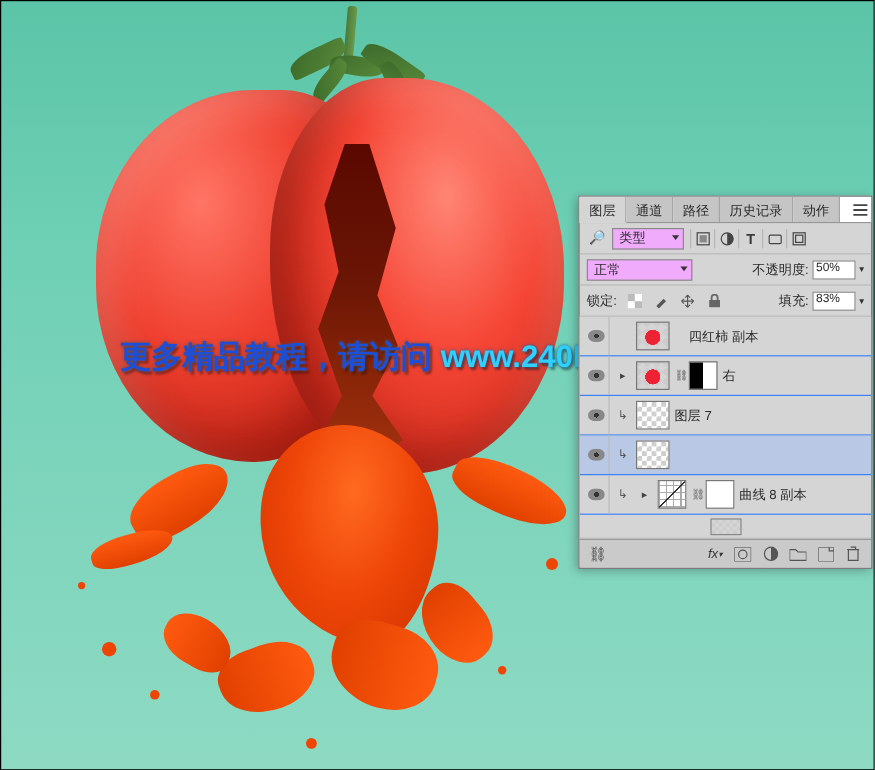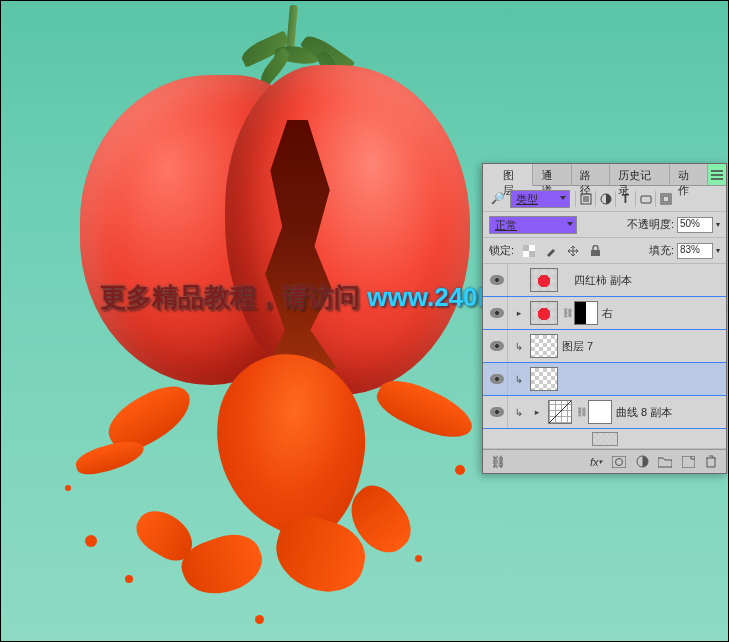--- a/index.html
+++ b/index.html
@@ -134,21 +134,21 @@
     .watermark {
       position: absolute;
       top: 280px;
       left: 100px;
       font-size: 26px;
       font-weight: bold;
       white-space: nowrap;
       z-index: 5;
     }
     .wm-main {
-      color: #7f1d1d;
+      color: #1d4ed8;
       text-shadow: 0 0 3px #555, 2px 2px 2px rgba(0,0,0,0.4);
     }
     .wm-url {
       color: #30d0ff;
       text-shadow: 0 0 3px #0060a0, 2px 2px 2px rgba(0,0,0,0.4);
     }
     
     
     .layers-panel {
       position: absolute;
@@ -158,24 +158,23 @@
       background: #d5d5d5;
       border: 1px solid #6a6a6a;
       box-shadow: -2px 2px 8px rgba(0,0,0,0.3);
       font-size: 11px;
       color: #2a2a2a;
       z-index: 10;
     }
     
     .panel-tabs {
       display: flex;
-      background: #86efac;
+      background: #ffffff;
       border-bottom: 1px solid #979797;
       height: 22px;
-      margin-left: 12px;
     }
     .tab {
       padding: 4px 8px;
       border-right: 1px solid #a5a5a5;
       cursor: pointer;
       background: #c5c5c5;
     }
     .tab.active {
       background: #d5d5d5;
       border-bottom: 1px solid #d5d5d5;
@@ -193,28 +192,27 @@
     .panel-row {
       display: flex;
       align-items: center;
       padding: 3px 6px;
       gap: 3px;
       border-bottom: 1px solid #bababa;
       height: 26px;
     }
     
     .dropdown {
-      background: #8b5cf6;
+      background: #f0abfc;
       border: 1px solid #8a8a8a;
       padding: 1px 16px 1px 5px;
       position: relative;
       font-size: 11px;
       height: 18px;
       line-height: 14px;
-      text-decoration: underline;
     }
     .dropdown::after {
       content: "";
       position: absolute;
       right: 3px;
       top: 5px;
       border-left: 3px solid transparent;
       border-right: 3px solid transparent;
       border-top: 4px solid #333;
     }

